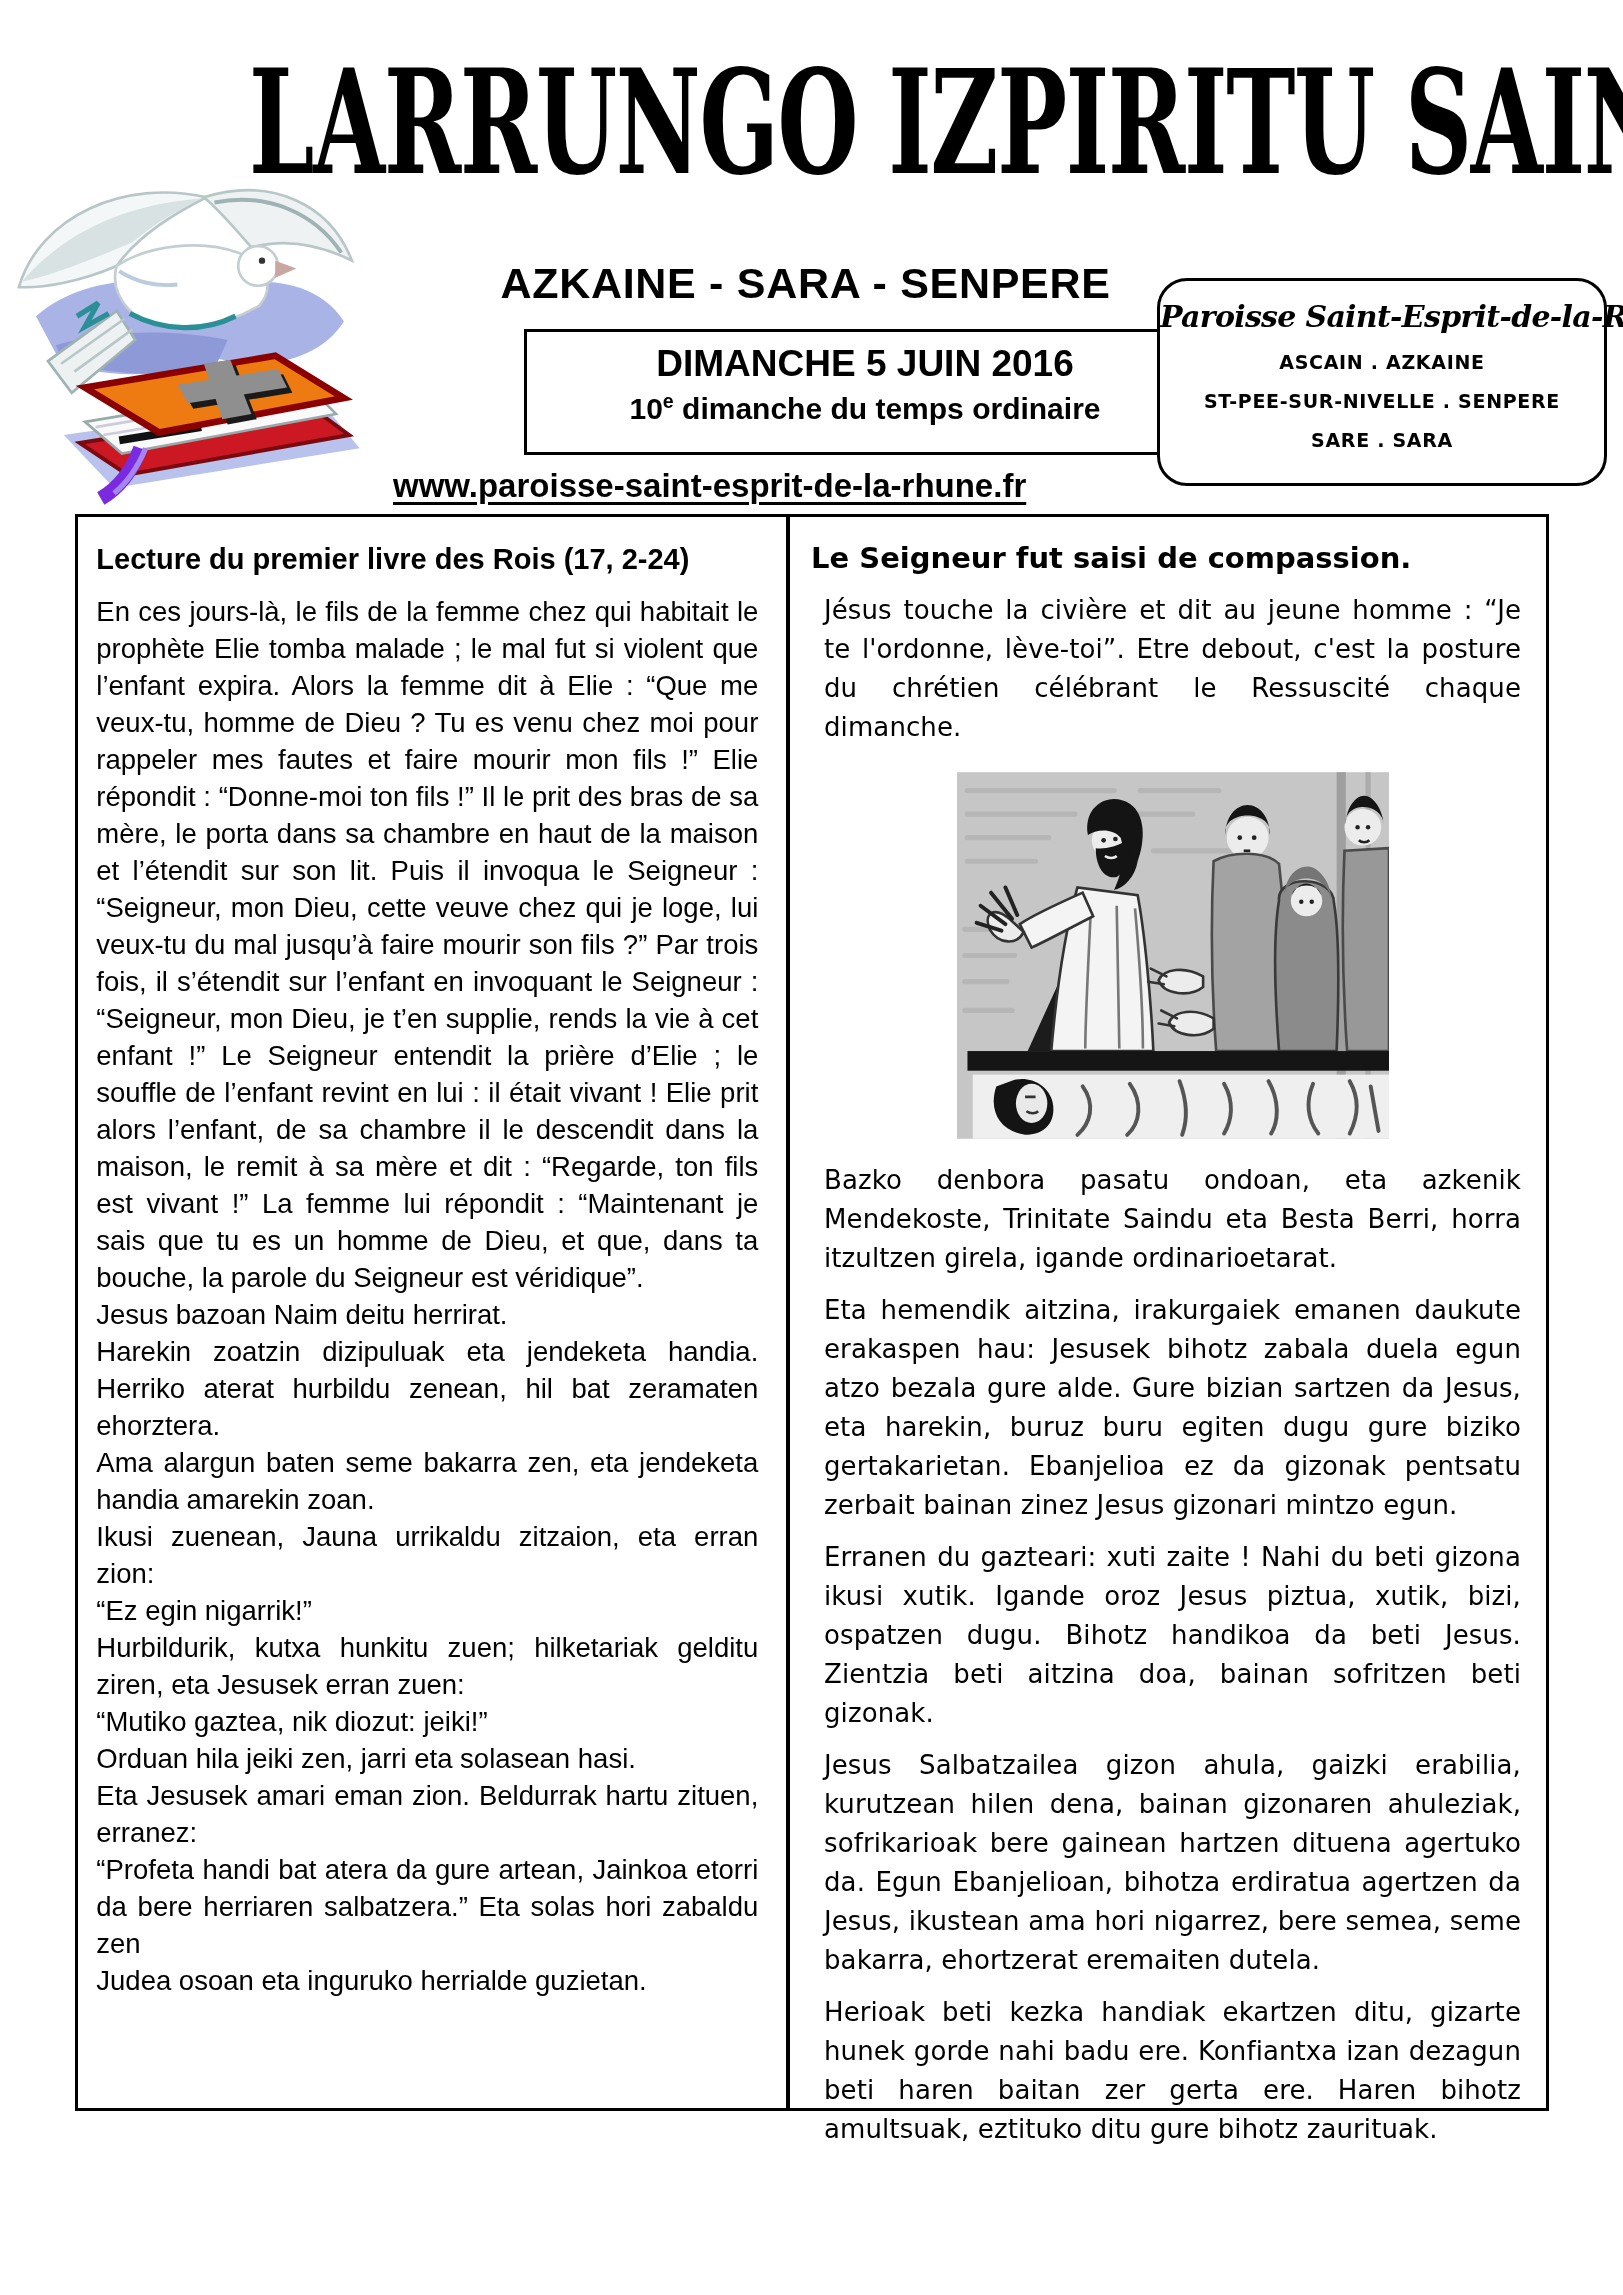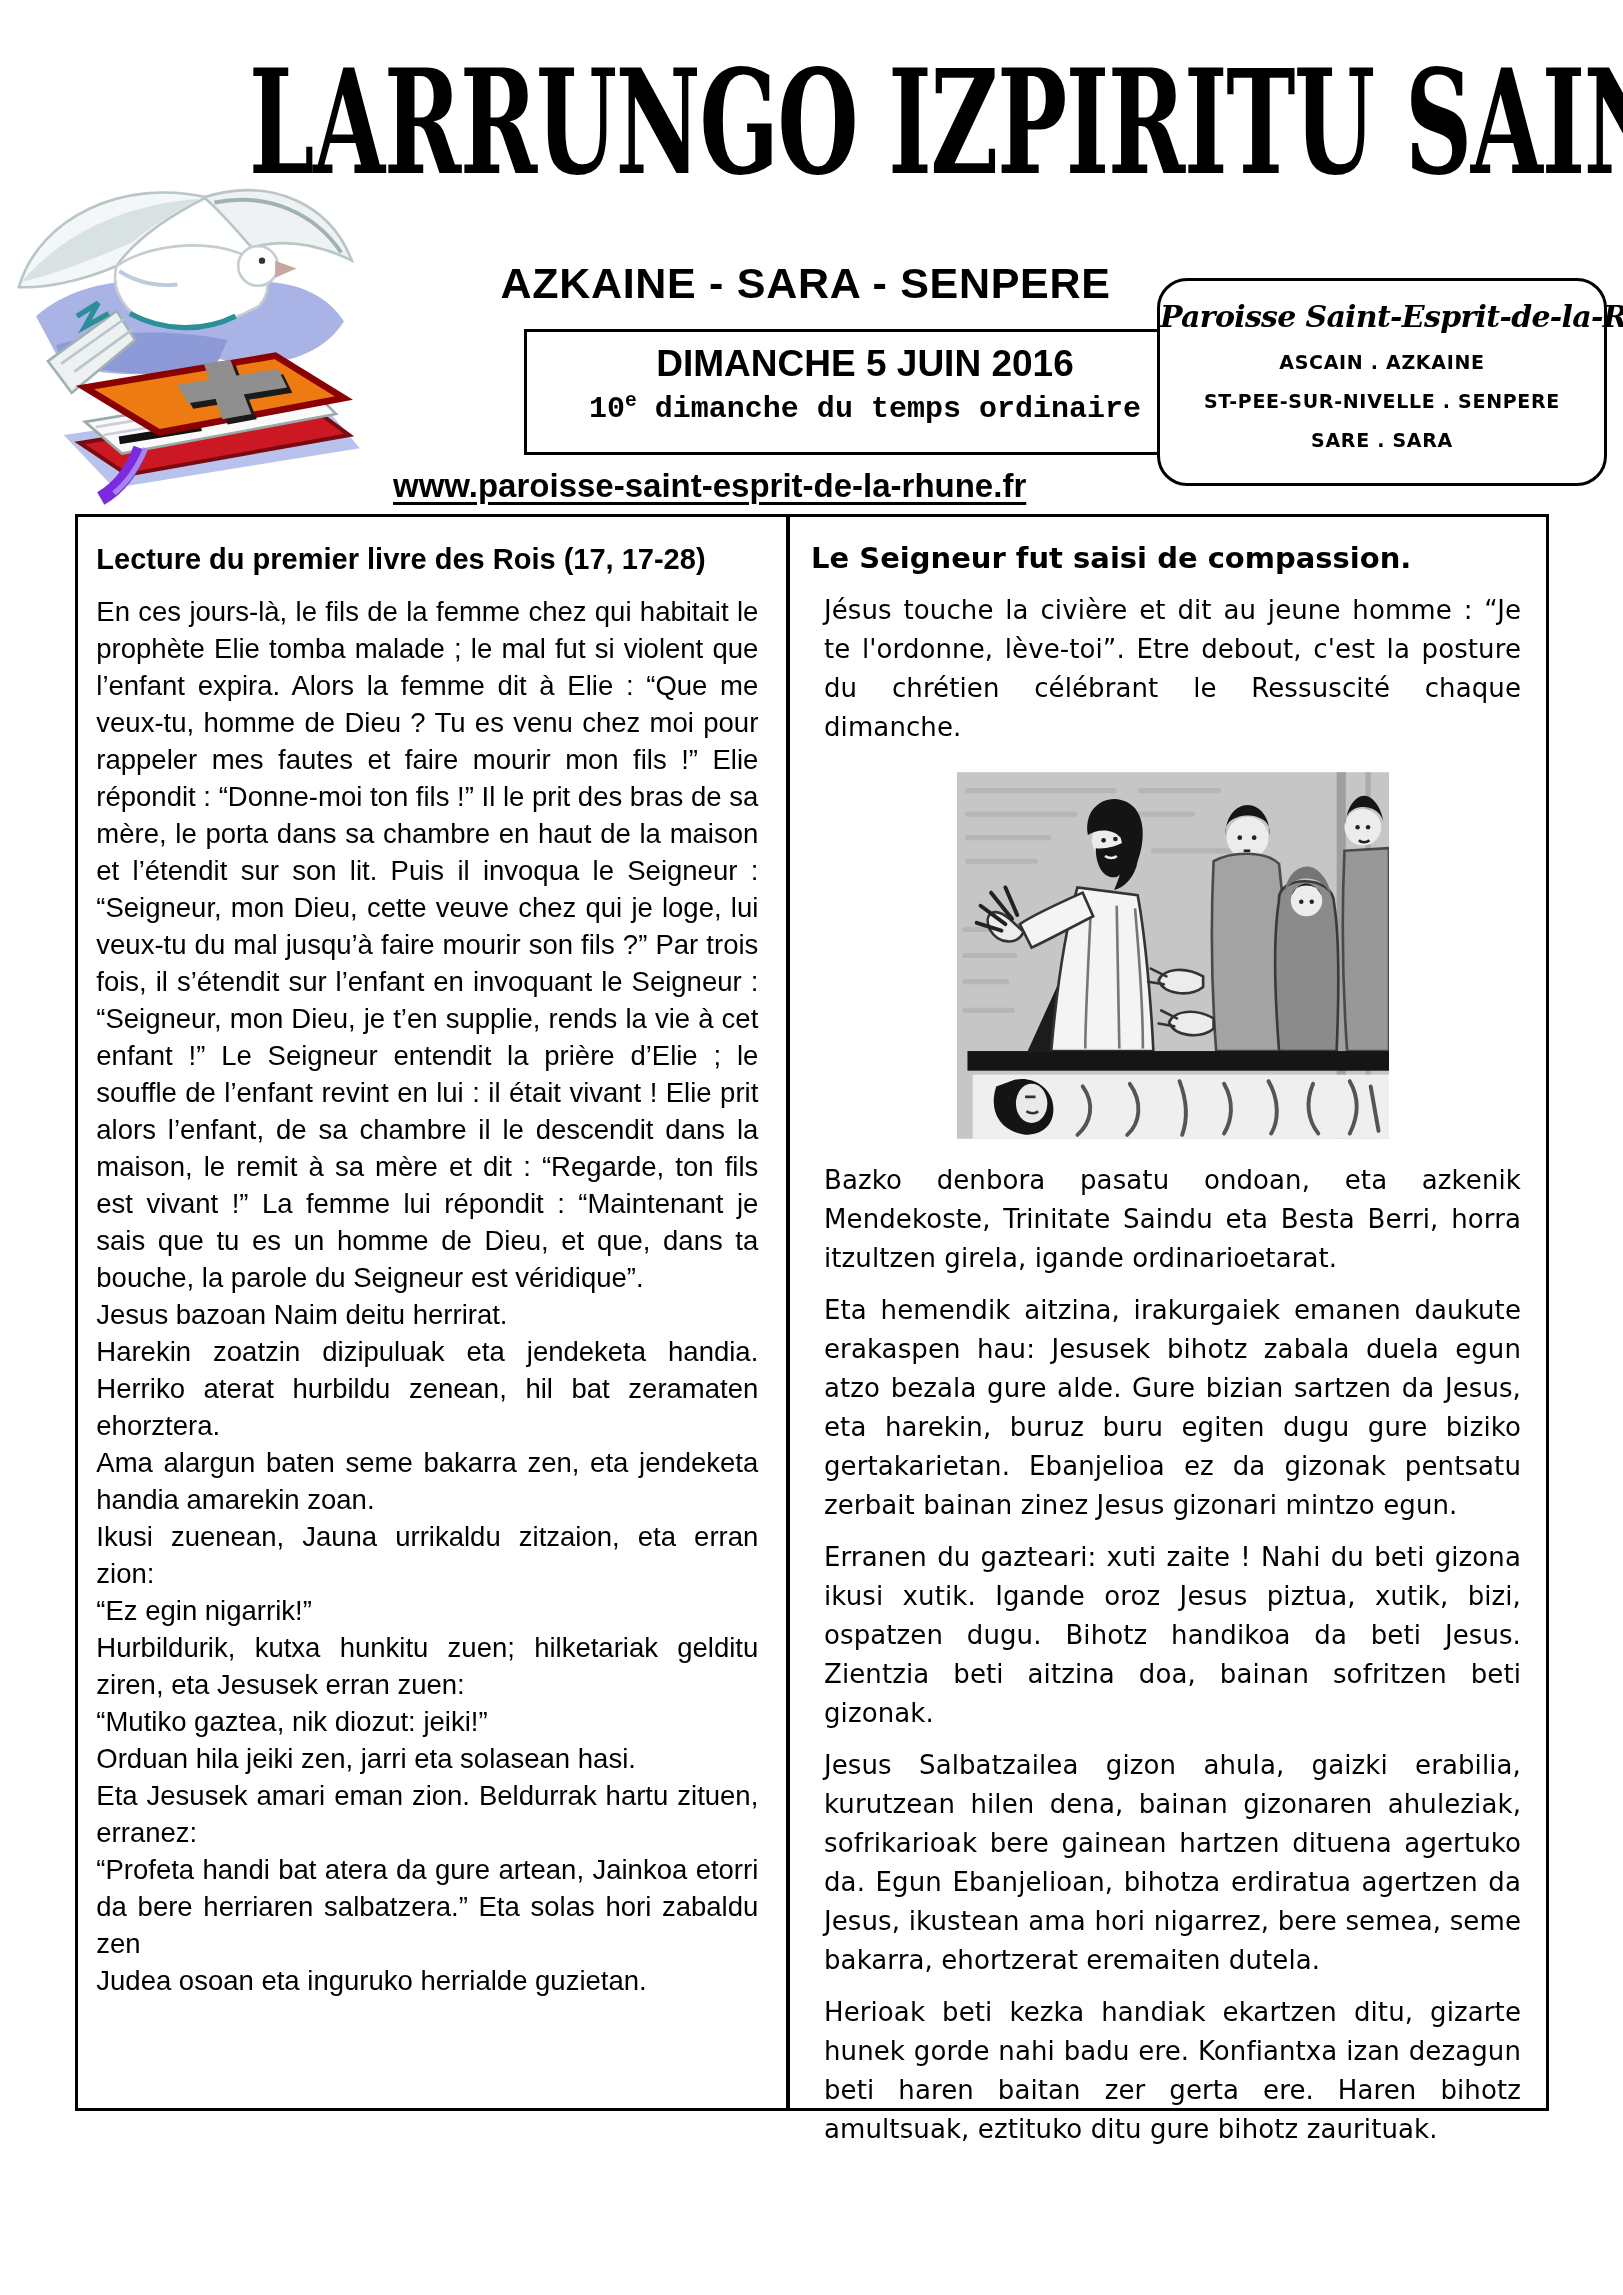--- a/index.html
+++ b/index.html
@@ -10,21 +10,21 @@
   .masthead{position:absolute;left:249px;top:38px;width:1152px;text-align:center;
             font-family:"DejaVu Serif",serif;font-weight:700;font-size:93px;
             letter-spacing:-1.3px;transform:scaleY(1.55);transform-origin:50% 0;
             white-space:nowrap;}
   .dove-art{position:absolute;left:3.3px;top:159px;width:370px;height:346px;}
   .subtitle{position:absolute;left:393px;top:259px;width:825px;text-align:center;
             font-weight:700;font-size:43px;letter-spacing:0.7px;}
   .date-box{position:absolute;left:524px;top:329px;width:682px;height:126px;
             border:3.9px solid #000;box-sizing:border-box;text-align:center;}
   .date-line1{font-weight:700;font-size:37px;margin-top:10.5px;}
-  .date-line2{font-weight:700;font-size:30px;margin-top:5.2px;font-family:Liberation Mono, monospace;}
+  .date-line2{font-weight:700;font-size:30px;margin-top:5.2px;}
   .date-line2 sup{font-size:19.6px;}
   .website{position:absolute;left:393px;top:467px;width:825px;text-align:left;
            font-weight:700;font-size:33px;text-decoration:underline;
            text-decoration-thickness:2.6px;text-underline-offset:5.2px;}
   .parish-box{position:absolute;left:1157px;top:278px;width:450px;height:208px;
               border:3.9px solid #000;border-radius:30px;box-sizing:border-box;
               text-align:center;background:#fff;}
   .parish-title{margin-top:18.3px;font-family:"DejaVu Serif",serif;font-style:italic;
                 font-weight:700;font-size:30px;letter-spacing:-0.7px;white-space:nowrap;}
   .parish-lines{margin-top:9.2px;font-family:"DejaVu Sans",sans-serif;
@@ -113,21 +113,21 @@
       <div>ASCAIN . AZKAINE</div>
       <div>ST-PEE-SUR-NIVELLE . SENPERE</div>
       <div>SARE . SARA</div>
     </div>
   </div>
 
   <div class="main-box">
     <div class="divider"></div>
 
     <div class="col-left">
-      <p class="reading-title">Lecture du premier livre des Rois (17, 17-28)</p>
+      <p class="reading-title">Lecture du premier livre des Rois (17, 2-24)</p>
       <p class="reading-text">En ces jours-là, le fils de la femme chez qui habitait le prophète Elie tomba malade ; le mal fut si violent que l’enfant expira. Alors la femme dit à Elie : “Que me veux-tu, homme de Dieu ? Tu es venu chez moi pour rappeler mes fautes et faire mourir mon fils !” Elie répondit : “Donne-moi ton fils !” Il le prit des bras de sa mère, le porta dans sa chambre en haut de la maison et l’étendit sur son lit. Puis il invoqua le Seigneur : “Seigneur, mon Dieu, cette veuve chez qui je loge, lui veux-tu du mal jusqu’à faire mourir son fils ?” Par trois fois, il s’étendit sur l’enfant en invoquant le Seigneur : “Seigneur, mon Dieu, je t’en supplie, rends la vie à cet enfant !” Le Seigneur entendit la prière d’Elie ; le souffle de l’enfant revint en lui : il était vivant ! Elie prit alors l’enfant, de sa chambre il le descendit dans la maison, le remit à sa mère et dit : “Regarde, ton fils est vivant !” La femme lui répondit : “Maintenant je sais que tu es un homme de Dieu, et que, dans ta bouche, la parole du Seigneur est véridique”.</p>
       <p class="gline">Jesus bazoan Naim deitu herrirat.</p>
       <p class="gline stretch">Harekin zoatzin dizipuluak eta jendeketa handia.</p>
       <p class="gline">Herriko aterat hurbildu zenean, hil bat zeramaten ehorztera.</p>
       <p class="gline">Ama alargun baten seme bakarra zen, eta jendeketa handia amarekin zoan.</p>
       <p class="gline">Ikusi zuenean, Jauna urrikaldu zitzaion, eta erran zion:</p>
       <p class="gline">“Ez egin nigarrik!”</p>
       <p class="gline">Hurbildurik, kutxa hunkitu zuen; hilketariak gelditu ziren, eta Jesusek erran zuen:</p>
       <p class="gline">“Mutiko gaztea, nik diozut: jeiki!”</p>
       <p class="gline">Orduan hila jeiki zen, jarri eta solasean hasi.</p>

